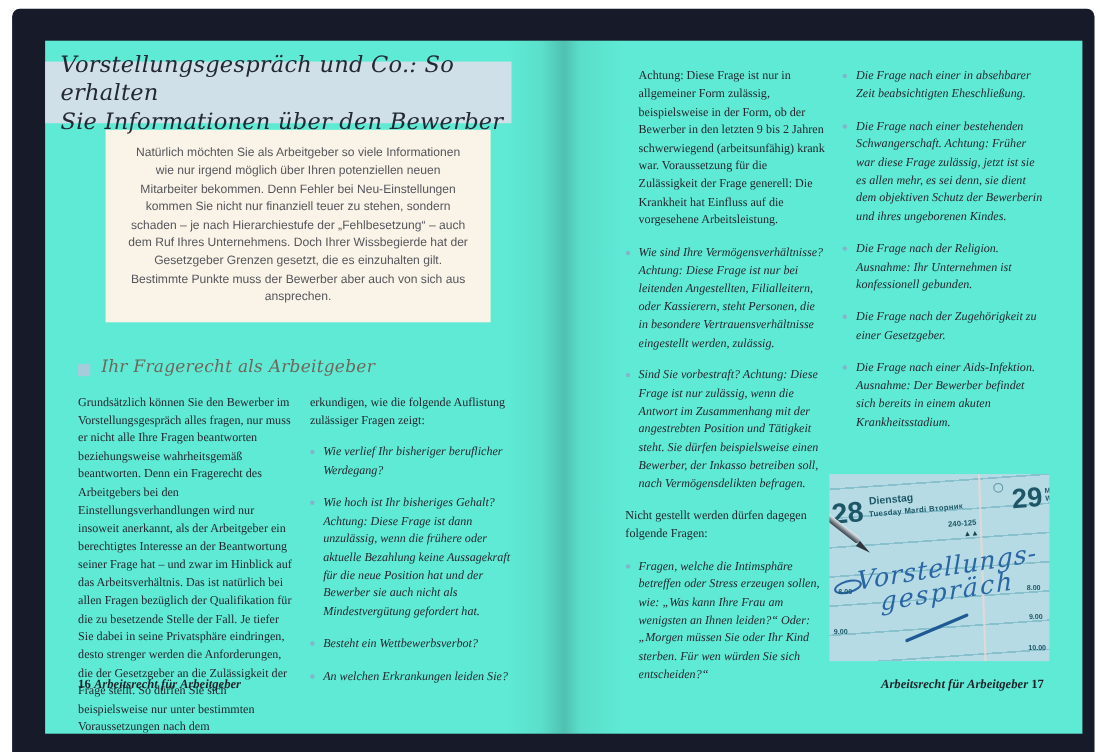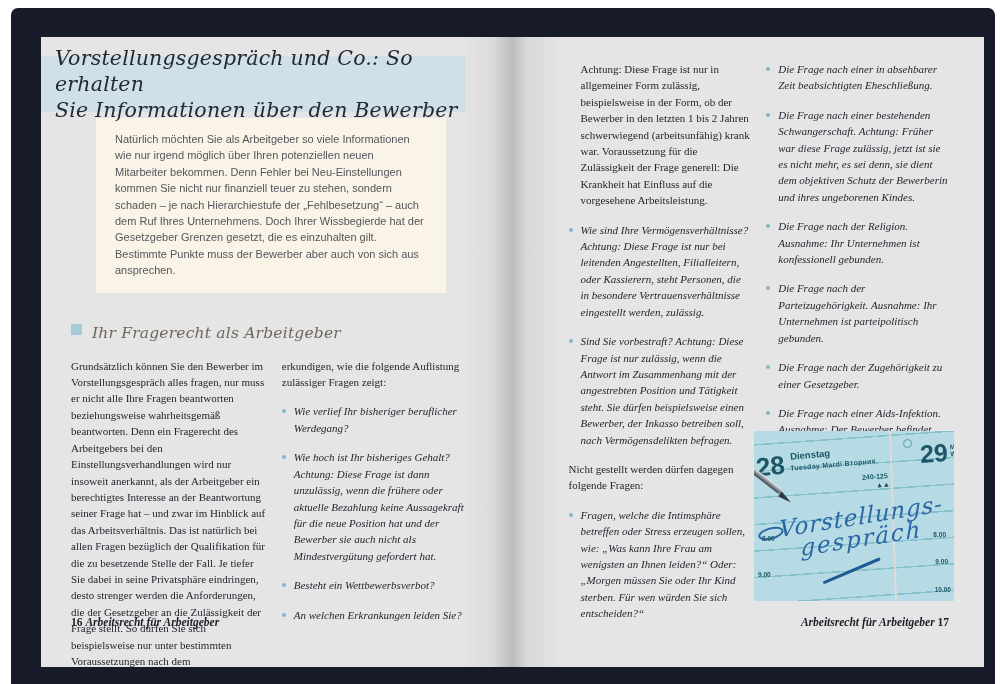--- a/index.html
+++ b/index.html
@@ -4,49 +4,49 @@
 <style>
   html,body{margin:0;padding:0;width:1000px;height:684px;background:#ffffff;overflow:hidden;}
   *{box-sizing:border-box;}
 
   .book{
     position:absolute;left:11px;top:8px;width:984px;height:676px;
     background:#171b29;border-radius:7px 7px 0 0;
   }
   .pages{
     position:absolute;left:30px;top:29px;right:11px;bottom:17px;
-    background:#e5e5e5;display:flex;
+    background:#5eead4;display:flex;
   }
   .gutter-shadow{
     position:absolute;top:0;bottom:0;left:calc(50% - 52px);width:104px;
     background:linear-gradient(to right,rgba(25,27,40,0) 0%,rgba(25,27,40,0.05) 30%,rgba(25,27,40,0.20) 50%,rgba(25,27,40,0.06) 64%,rgba(25,27,40,0) 100%);
     pointer-events:none;z-index:5;
   }
   .page{position:relative;width:50%;height:100%;overflow:hidden;}
 
   
   .title-band{
     margin-top:19px;width:calc(100% - 48px);height:56px;
     background:#cfe0e9;display:flex;flex-direction:column;justify-content:center;
     padding-left:14px;
   }
   .title-band .tline{
     font-family:"DejaVu Serif","Liberation Serif",serif;font-style:italic;
     font-size:20.5px;line-height:26px;color:#232834;letter-spacing:.2px;
   }
   .intro-box{
     margin-left:55px;margin-top:6px;width:350px;
-    background:#faf3e7;padding:13px 19px 14px 19px;
+    background:#faf3e7;padding:13px 19px 14px 19px;text-align:center;
   }
   .intro-box p{
     margin:0;font-family:"Liberation Sans",sans-serif;font-size:11px;
     line-height:16.4px;color:#55565c;
   }
   .section-heading{
-    margin:31px 0 0 30px;display:flex;align-items:flex-start;
+    margin:31px 0 0 30px;display:flex;align-items:flex-end;
   }
   .square-bullet{width:11px;height:11px;background:#a6cbdb;margin-right:10px;flex:none;}
   .section-heading .sh-text{
     font-family:"DejaVu Serif","Liberation Serif",serif;font-style:italic;
     font-size:15.5px;color:#6f675c;letter-spacing:.2px;
   }
   .cols{
     display:grid;grid-template-columns:1fr 1fr;column-gap:14px;
     margin:16px 34px 0 30px;
   }
@@ -161,21 +161,21 @@
         <span class="num">16</span>
         <span> </span>
         <span class="ft">Arbeitsrecht für Arbeitgeber</span>
       </div>
     </div>
 
     <div class="page">
 
       <div class="rp-cols">
         <div class="body-text">
-          <p class="cont">Achtung: Diese Frage ist nur in allgemeiner Form zulässig, beispielsweise in der Form, ob der Bewerber in den letzten 1 bis 2 Jahren schwerwiegend (arbeitsunfähig) krank war. Voraussetzung für die Zulässigkeit der Frage generell: Die Krankheit hat Einfluss auf die vorgesehene Arbeitsleistung.</p>
+          <p class="cont">Achtung: Diese Frage ist nur in allgemeiner Form zulässig, beispielsweise in der Form, ob der Bewerber in den letzten 9 bis 2 Jahren schwerwiegend (arbeitsunfähig) krank war. Voraussetzung für die Zulässigkeit der Frage generell: Die Krankheit hat Einfluss auf die vorgesehene Arbeitsleistung.</p>
           <ul class="qlist">
             <li>
                 <span class="dot"></span>
                 <span>Wie sind Ihre Vermögensverhältnisse? Achtung: Diese Frage ist nur bei leitenden Angestellten, Filialleitern, oder Kassierern, steht Personen, die in besondere Vertrauensverhältnisse eingestellt werden, zulässig.</span>
               </li>
             <li>
                 <span class="dot"></span>
                 <span>Sind Sie vorbestraft? Achtung: Diese Frage ist nur zulässig, wenn die Antwort im Zusammenhang mit der angestrebten Position und Tätigkeit steht. Sie dürfen beispielsweise einen Bewerber, der Inkasso betreiben soll, nach Vermögensdelikten befragen.</span>
               </li>
           </ul>
@@ -189,29 +189,25 @@
         </div>
 
         <div class="body-text">
           <ul class="qlist">
             <li>
                 <span class="dot"></span>
                 <span>Die Frage nach einer in absehbarer Zeit beabsichtigten Eheschließung.</span>
               </li>
             <li>
                 <span class="dot"></span>
-                <span>Die Frage nach einer bestehenden Schwangerschaft. Achtung: Früher war diese Frage zulässig, jetzt ist sie es nicht mehr, es sei denn, sie dient dem objektiven Schutz der Bewerberin und ihres ungeborenen Kindes.</span>
+                <span>Die Frage nach einer bestehenden Schwangerschaft. Achtung: Früher war diese Frage zulässig, jetzt ist sie es allen mehr, es sei denn, sie dient dem objektiven Schutz der Bewerberin und ihres ungeborenen Kindes.</span>
               </li>
             <li>
                 <span class="dot"></span>
                 <span>Die Frage nach der Religion. Ausnahme: Ihr Unternehmen ist konfessionell gebunden.</span>
-              </li>
-            <li>
-                <span class="dot"></span>
-                <span>Die Frage nach der Parteizugehörigkeit. Ausnahme: Ihr Unternehmen ist parteipolitisch gebunden.</span>
               </li>
             <li>
                 <span class="dot"></span>
                 <span>Die Frage nach der Zugehörigkeit zu einer Gesetzgeber.</span>
               </li>
             <li>
                 <span class="dot"></span>
                 <span>Die Frage nach einer Aids-Infektion. Ausnahme: Der Bewerber befindet sich bereits in einem akuten Krankheitsstadium.</span>
               </li>
           </ul>

